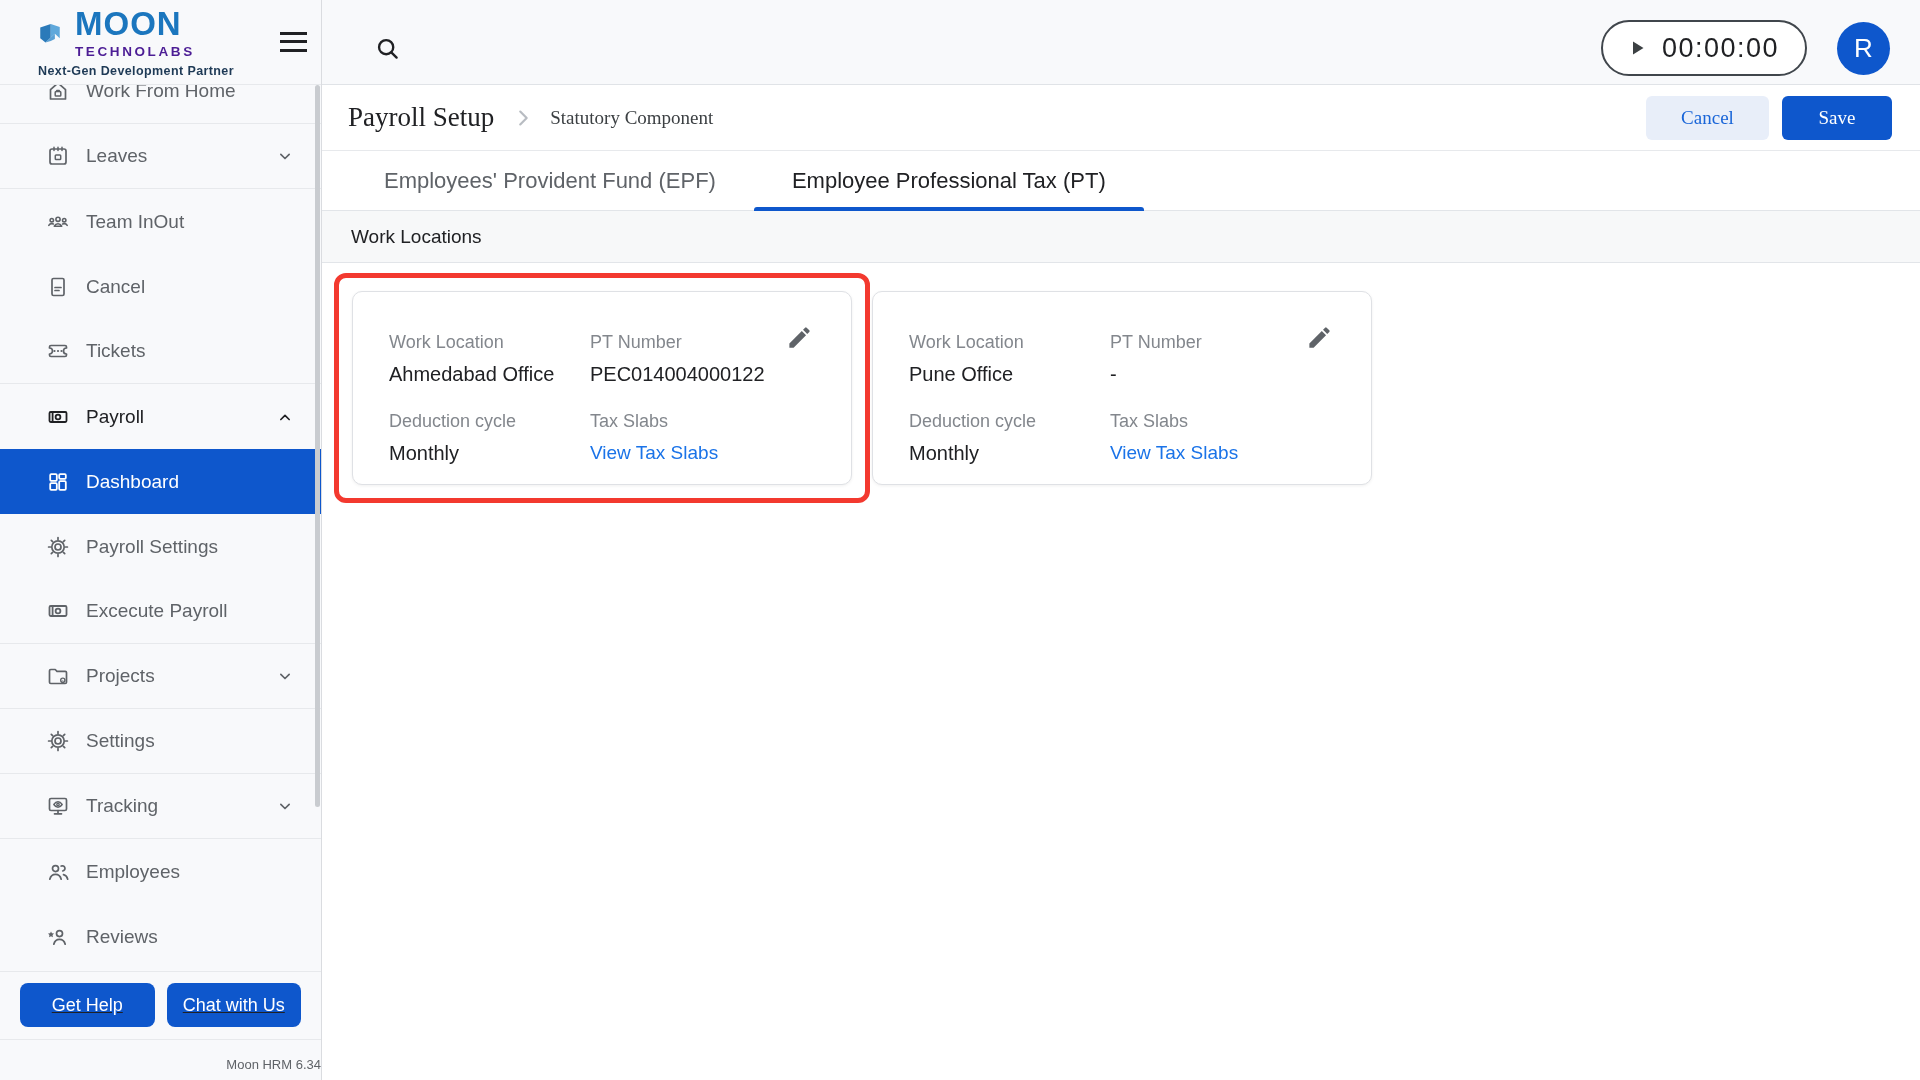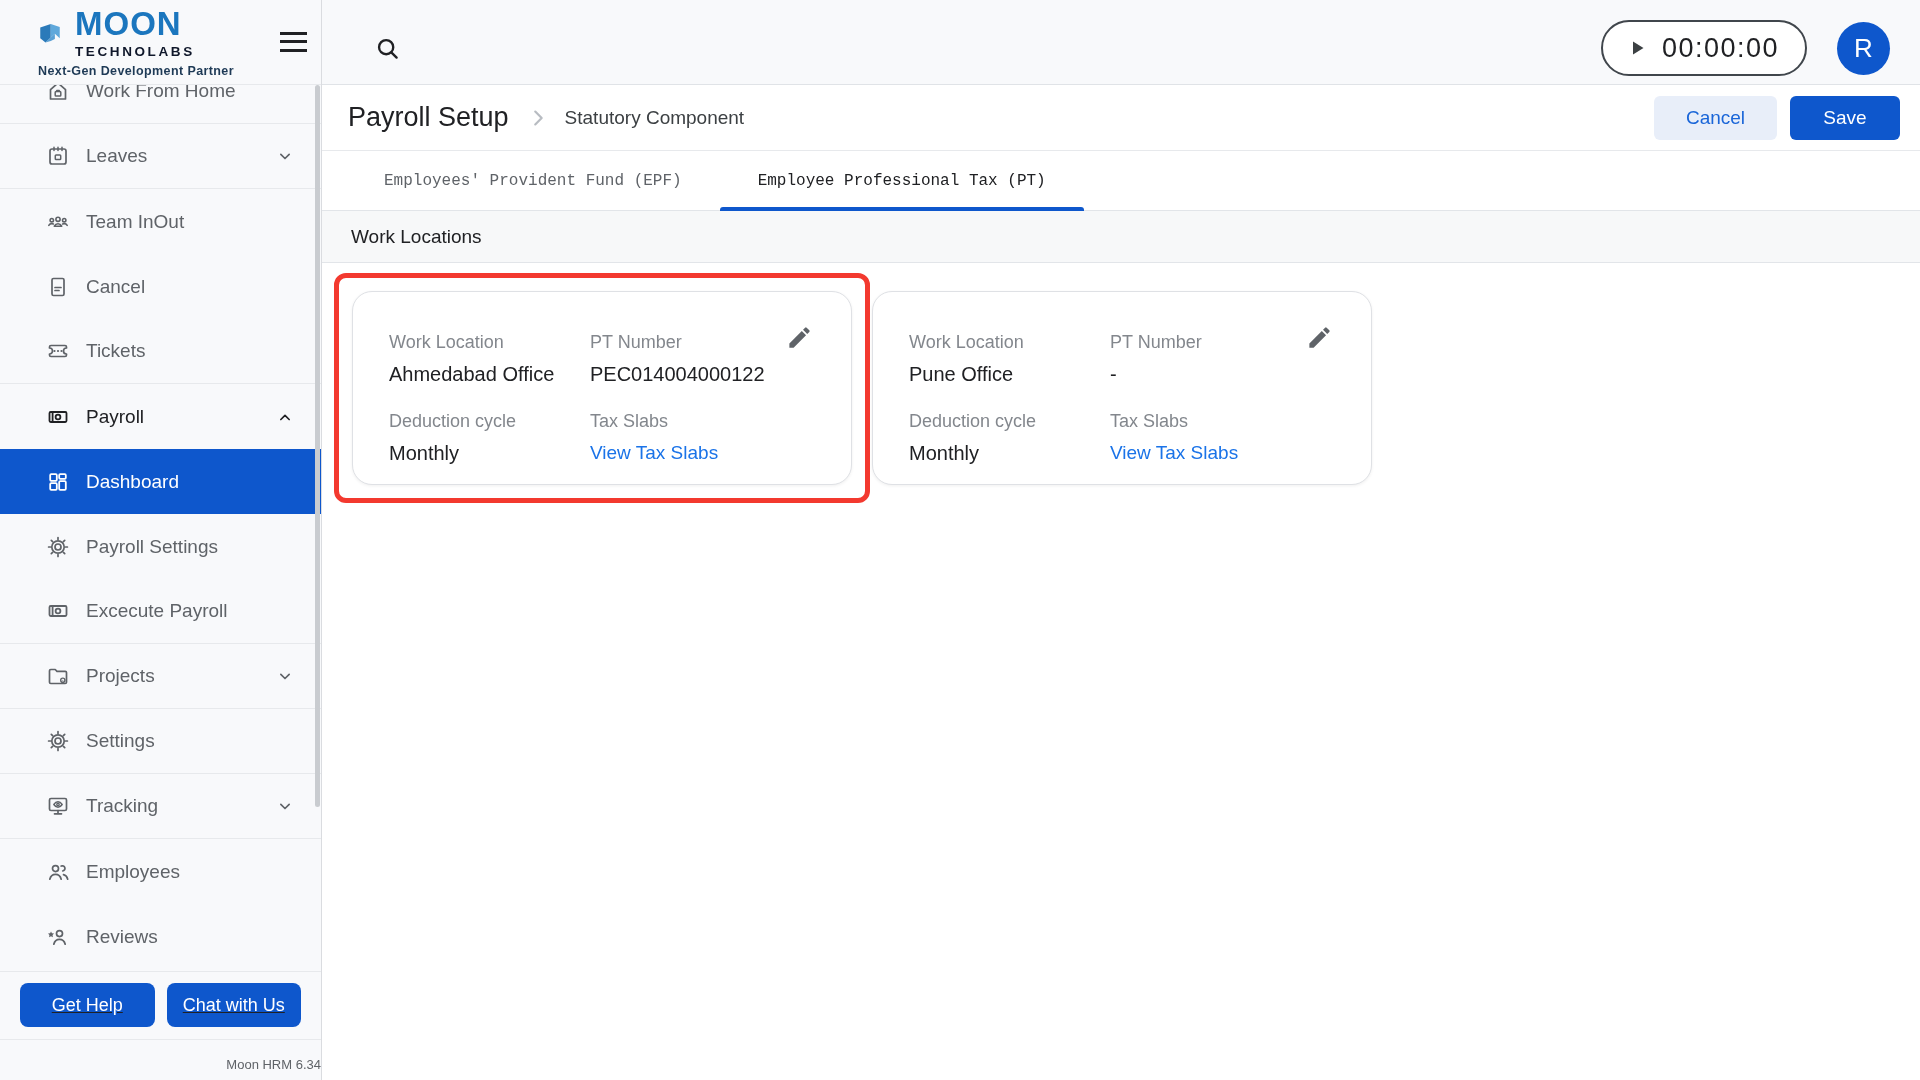--- a/index.html
+++ b/index.html
@@ -14,21 +14,21 @@
 
   
   .sidebar{width:322px; flex-shrink:0; background:var(--bg-gray); border-right:1px solid #DADCE0;
            display:flex; flex-direction:column; position:relative;}
   .sidebar-header{height:85px; flex-shrink:0; display:flex; align-items:center;
                   justify-content:space-between; padding:0 14px 0 38px; border-bottom:1px solid var(--divider);}
   .logo{display:flex; flex-direction:column; line-height:1;}
   .logo-top{display:flex; align-items:center; gap:13px;}
   .logo-mark{width:58px; height:50px;}
   .logo-title{font-size:33px; font-weight:bold; color:#1B76BE; letter-spacing:1px;}
-  .logo-subtitle{font-size:13.5px; font-weight:bold; color:#0f172a; letter-spacing:2.6px; margin-top:5px;}
+  .logo-subtitle{font-size:13.5px; font-weight:bold; color:#4c1d95; letter-spacing:2.6px; margin-top:5px;}
   .logo-tagline{font-size:12.5px; font-weight:bold; color:#1E3A56; letter-spacing:.4px; margin-top:6px;}
   .hamburger{width:27px; height:20px; cursor:pointer;
     background:linear-gradient(#202124,#202124) 0 0/100% 3.2px no-repeat,
                linear-gradient(#202124,#202124) 0 50%/100% 3.2px no-repeat,
                linear-gradient(#202124,#202124) 0 100%/100% 3.2px no-repeat;}
   .sidebar-nav{flex:1; overflow:hidden;}
   .nav-item{display:flex; align-items:center; height:65px; padding:0 26px 0 46px; gap:16px;
             font-size:19px; color:var(--text-gray); cursor:pointer; background:transparent;}
   .sidebar-nav .nav-item:first-child{margin-top:-26px;}
   .nav-item.divider{border-bottom:1px solid var(--divider);}
@@ -54,43 +54,43 @@
   .search-btn{background:none;border:none;cursor:pointer;color:var(--text-dark);}
   .search-btn svg{width:27px;height:27px;display:block;}
   .timer-pill{margin-left:auto; height:56px; background:#fff; border:2px solid #40464C; border-radius:30px;
           display:flex; align-items:center; gap:13px; padding:0 26px 0 22px; cursor:pointer;}
   .timer-pill .icon svg{width:24px;height:24px;color:#3C4043;}
   .timer-text{font-size:27px; color:var(--text-dark); letter-spacing:1.5px;}
   .avatar{width:53px; height:53px; border-radius:50%; background:var(--accent); color:#fff;
           display:flex; align-items:center; justify-content:center; font-size:26px; margin-left:30px; cursor:pointer;}
 
   .page-header{height:66px; flex-shrink:0; display:flex; align-items:center;
-          padding:0 20px 0 26px; border-bottom:1px solid var(--divider); background:#fff;}
+          padding:0 28px 0 26px; border-bottom:1px solid var(--divider); background:#fff;font-family:Liberation Serif, serif;}
   .page-title{font-size:27px; font-weight:500; color:var(--text-dark);}
   .crumb-chev{color:#B8BCC2; margin:0 16px 0 18px;}
   .crumb-chev svg{width:22px;height:22px;display:block;}
   .breadcrumb{font-size:19px; color:#3C4043;}
   .header-actions{margin-left:auto; display:flex; gap:13px;}
   .btn{height:44px; border:none; border-radius:6px; font-size:19px; font-family:inherit; cursor:pointer;}
   .btn-cancel{width:123px; background:#E8EEF9; color:#1965D8;}
   .btn-save{width:110px; background:var(--accent); color:#fff;}
 
   .tabs{display:flex; height:60px; flex-shrink:0; border-bottom:1px solid #E2E5E9; padding-left:24px; background:#fff;}
-  .tab{position:relative; display:flex; align-items:center; padding:0 38px; font-size:16px;
-       color:var(--text-gray); background:none; border:none; font-family:Liberation Mono, monospace; cursor:pointer;}
+  .tab{position:relative; display:flex; align-items:center; padding:0 38px; font-size:22px;
+       color:var(--text-gray); background:none; border:none; font-family:Liberation Sans, sans-serif; cursor:pointer;}
   .tab.active{color:var(--text-dark);}
   .tab.active::after{content:""; position:absolute; left:0; right:0; bottom:-1px; height:4px;
        background:var(--accent); border-radius:3px 3px 0 0;}
 
   .section-row{height:52px; flex-shrink:0; display:flex; align-items:center; padding-left:29px;
        background:#F7F8F9; border-bottom:1px solid #E2E5E9; font-size:19px; font-weight:500; color:var(--text-dark);}
 
   .cards-row{display:flex; align-items:flex-start; margin:10px 0 0 12px;}
   .highlight{border:5px solid var(--red); border-radius:12px; padding:13px;}
-  .card{width:500px; height:194px; background:#fff; border:1px solid var(--card-border); border-radius:20px;
+  .card{width:500px; height:194px; background:#fff; border:1px solid var(--card-border); border-radius:10px;
         box-shadow:0 1px 3px rgba(60,64,67,.08); padding:40px 40px 0 36px; position:relative;}
   .card.plain{margin-left:2px; margin-top:18px;}
   .fields{display:grid; grid-template-columns:201px 1fr; row-gap:25px;}
   .field-label{font-size:18px; color:var(--label-gray); margin-bottom:10px;}
   .field-value{font-size:20px; font-weight:500; color:var(--text-dark);}
   .field-link{font-size:19px; font-weight:500; color:var(--link); cursor:pointer;}
   .edit-btn{position:absolute; top:32px; right:38px; background:none; border:none; cursor:pointer; color:#5F6368;}
   .edit-btn svg{width:27px; height:27px; display:block;}
 </style>
 </head>

